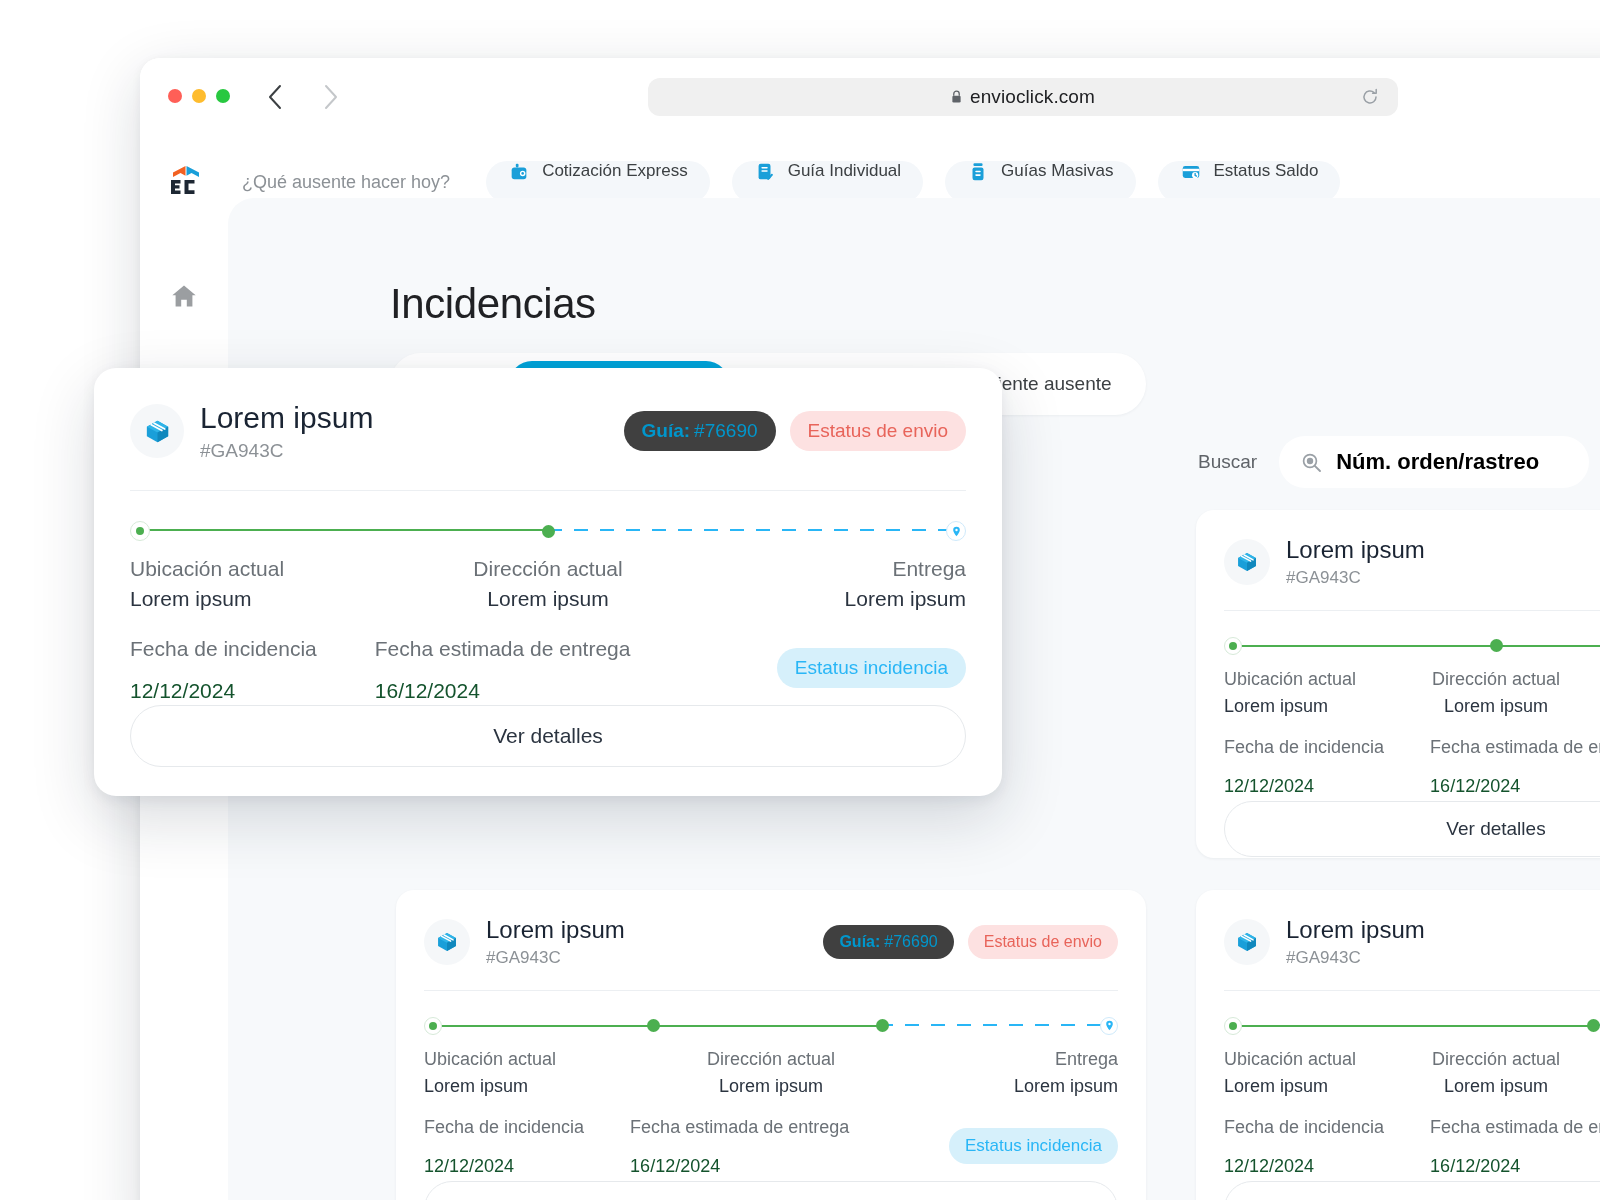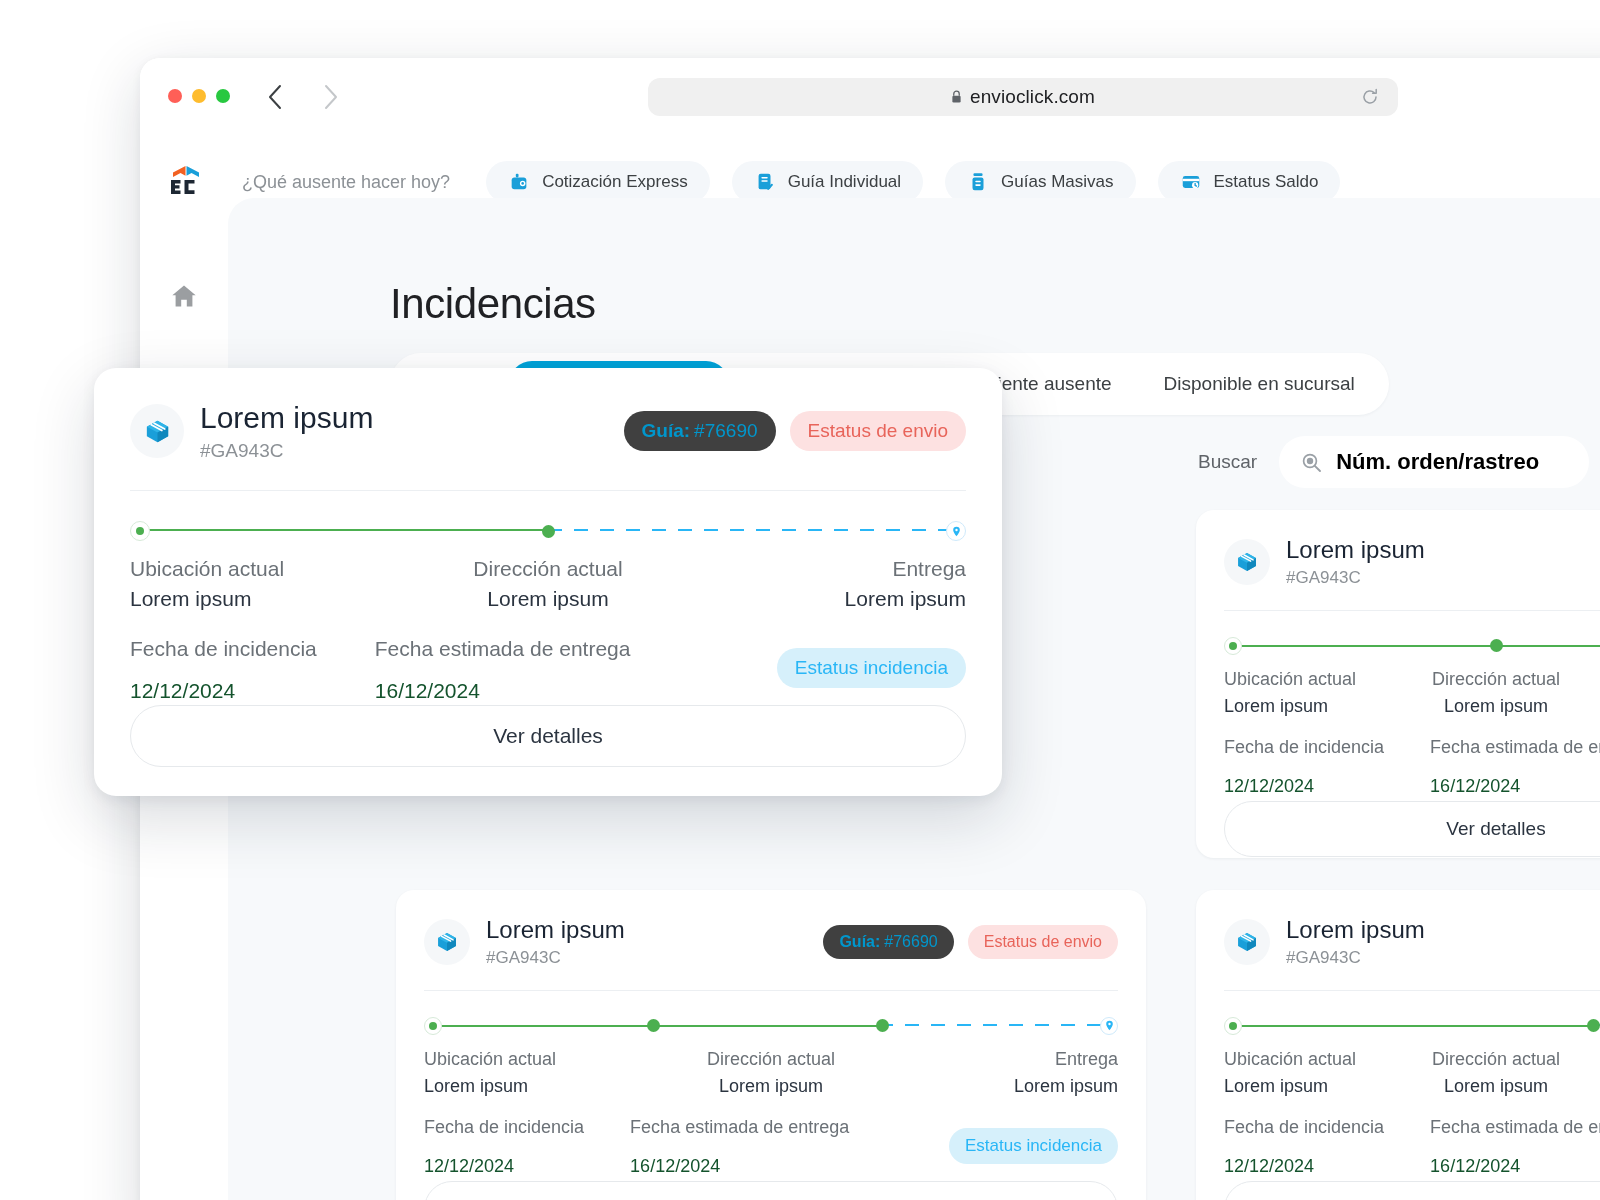--- a/index.html
+++ b/index.html
@@ -52,21 +52,21 @@
   #app-topbar {
     position: absolute; left: 0; top: 78px;
     width: 100%; height: 92px;
     background: #ffffff;
     display: flex; align-items: center;
   }
   #brand-logo { margin-left: 24px; width: 44px; height: 44px; }
   #topbar-prompt { margin-left: 34px; font-size: 18px; color: #8c9196; white-space: nowrap; }
   #nav-pills { display: flex; align-items: center; gap: 22px; margin-left: 36px; }
   .nav-pill {
-    display: flex; align-items: center; gap: 12px;
+    display: flex; align-items: flex-start; gap: 12px;
     height: 42px; padding: 0 22px;
     background: #f4f7fa; border-radius: 21px;
     font-size: 17px; color: #3c4043; white-space: nowrap;
     cursor: pointer;
   }
   .nav-pill .pi { width: 22px; height: 22px; flex: none; display: block; }
 
   
   #left-rail {
     position: absolute; left: 0; top: 170px;
@@ -355,21 +355,20 @@
 
   <div id="content-surface">
 
     <h1 id="page-title">Incidencias</h1>
 
     <div id="tab-bar">
       <div class="tab">Tickets</div>
       <div class="tab active">Dirección incorrecta</div>
       <div class="tab">Retrasos paquetaría</div>
       <div class="tab">Cliente ausente</div>
-      <div class="tab">Disponible en sucursal</div>
     </div>
 
     <div id="search-row">
       <span id="search-label">Buscar</span>
       <div id="search-box">
         <svg width="21" height="21" viewBox="0 0 21 21" fill="none">
           <circle cx="9" cy="9" r="6.4" stroke="#9aa0a6" stroke-width="1.7"></circle>
           <circle cx="9" cy="9" r="3.2" fill="#9aa0a6"></circle>
           <path d="M13.8 13.8 L19 19" stroke="#9aa0a6" stroke-width="1.9" stroke-linecap="round"></path>
         </svg>

